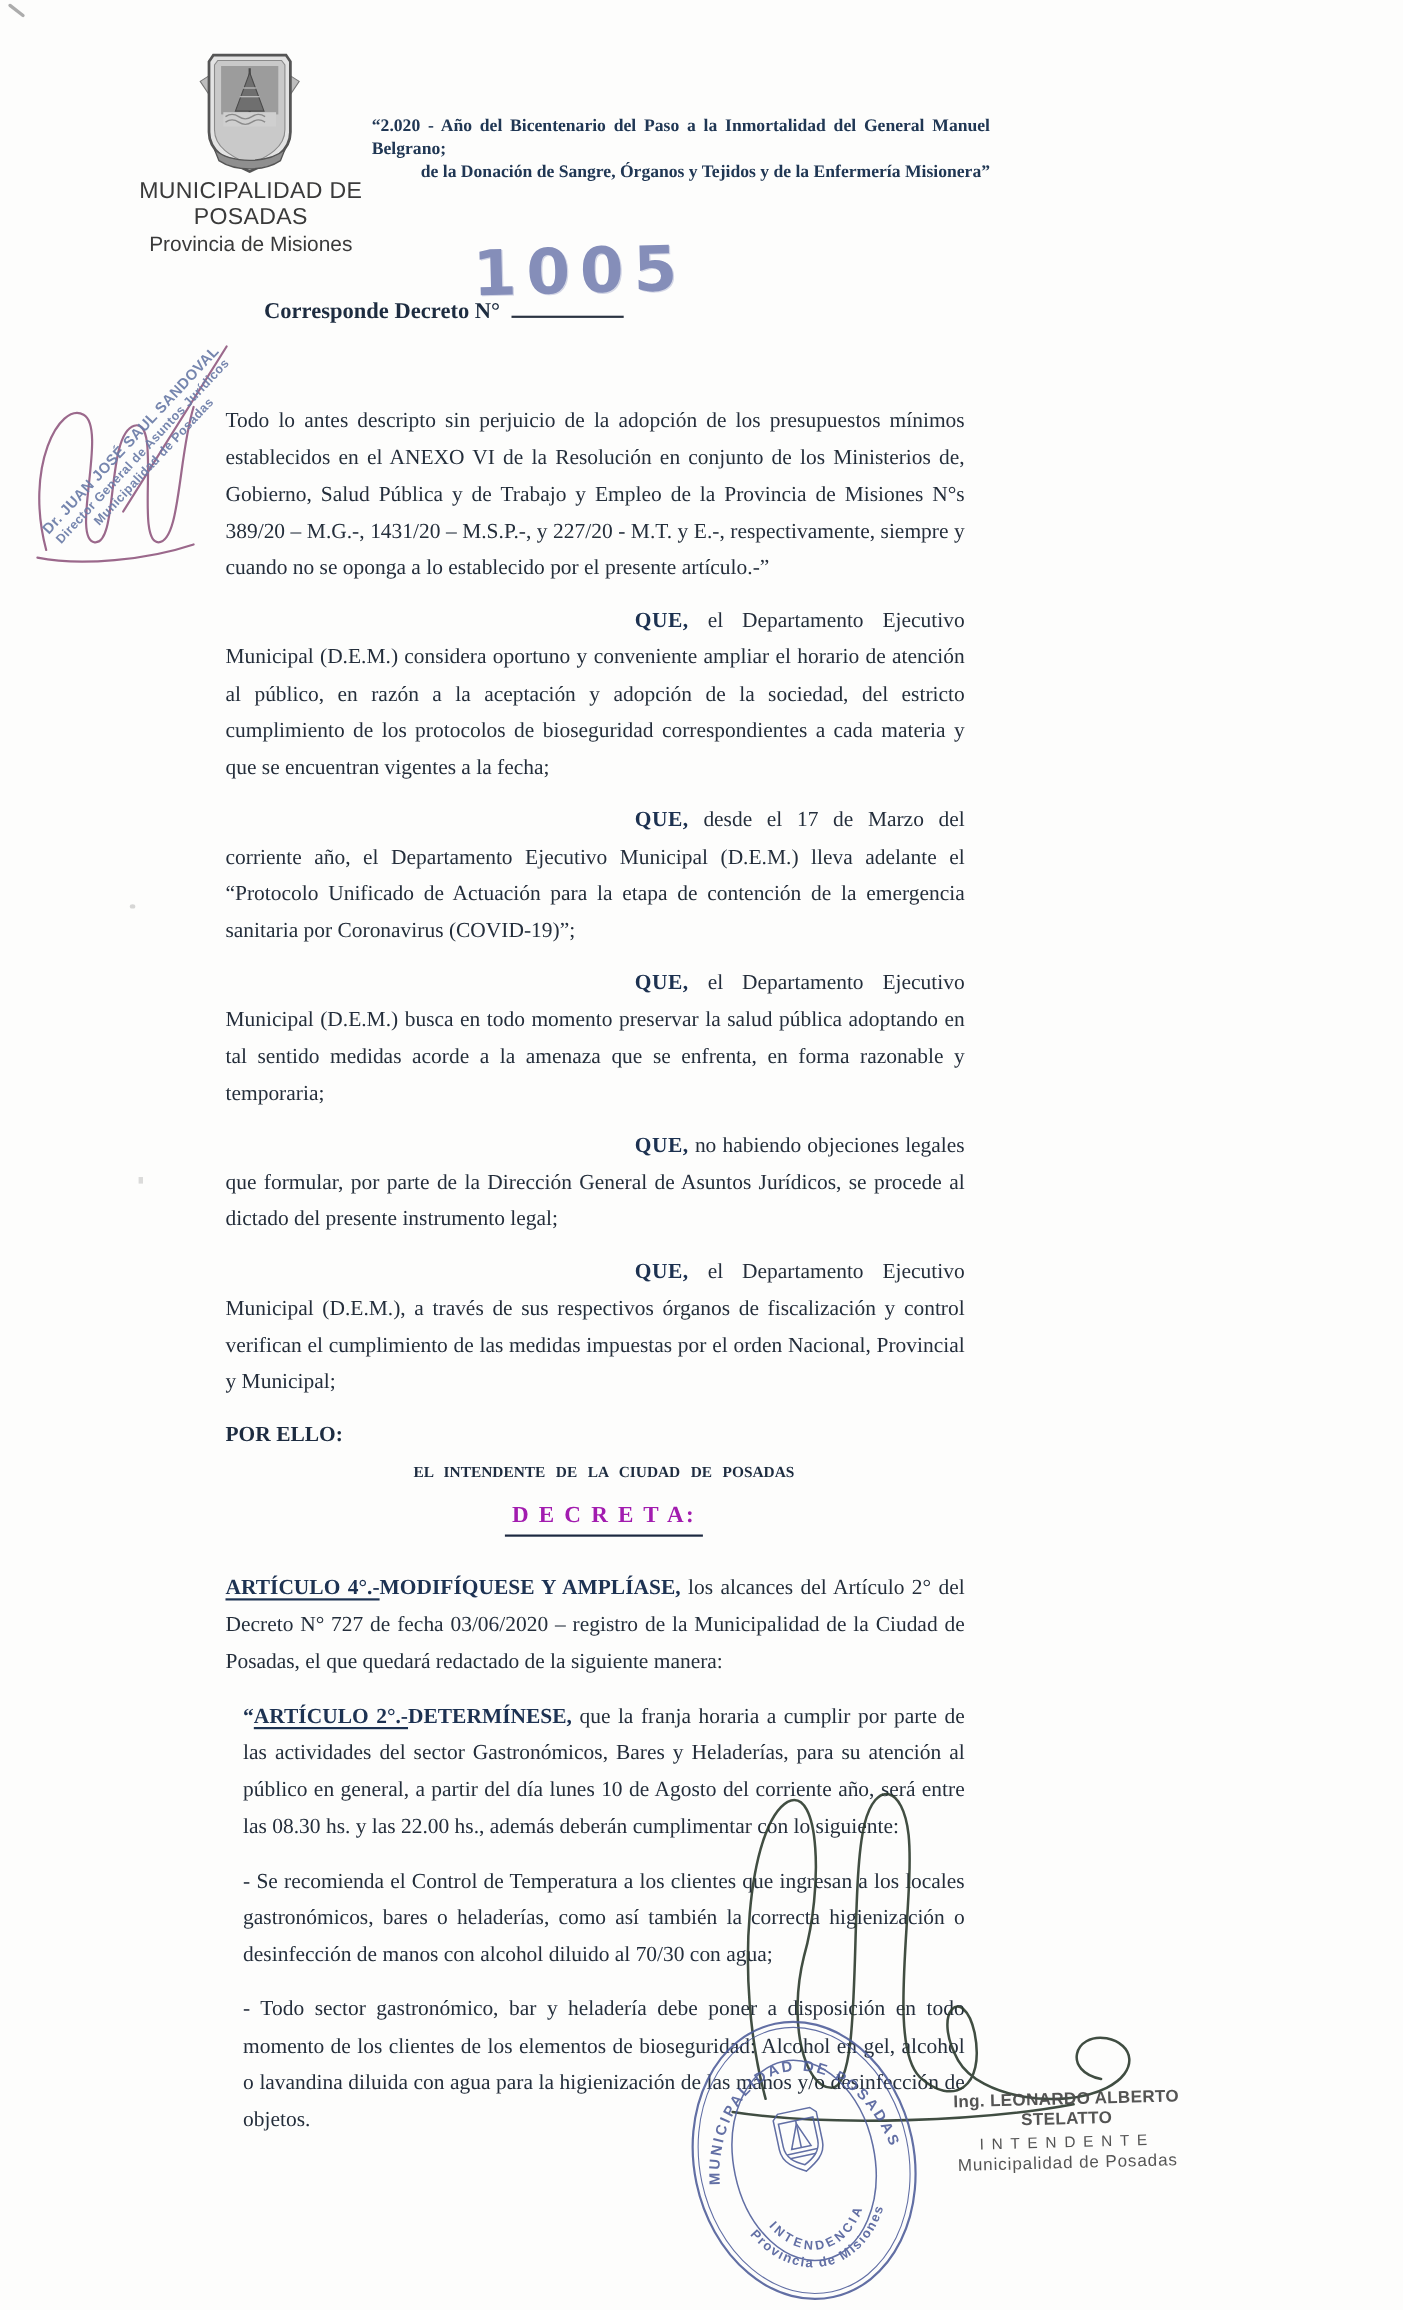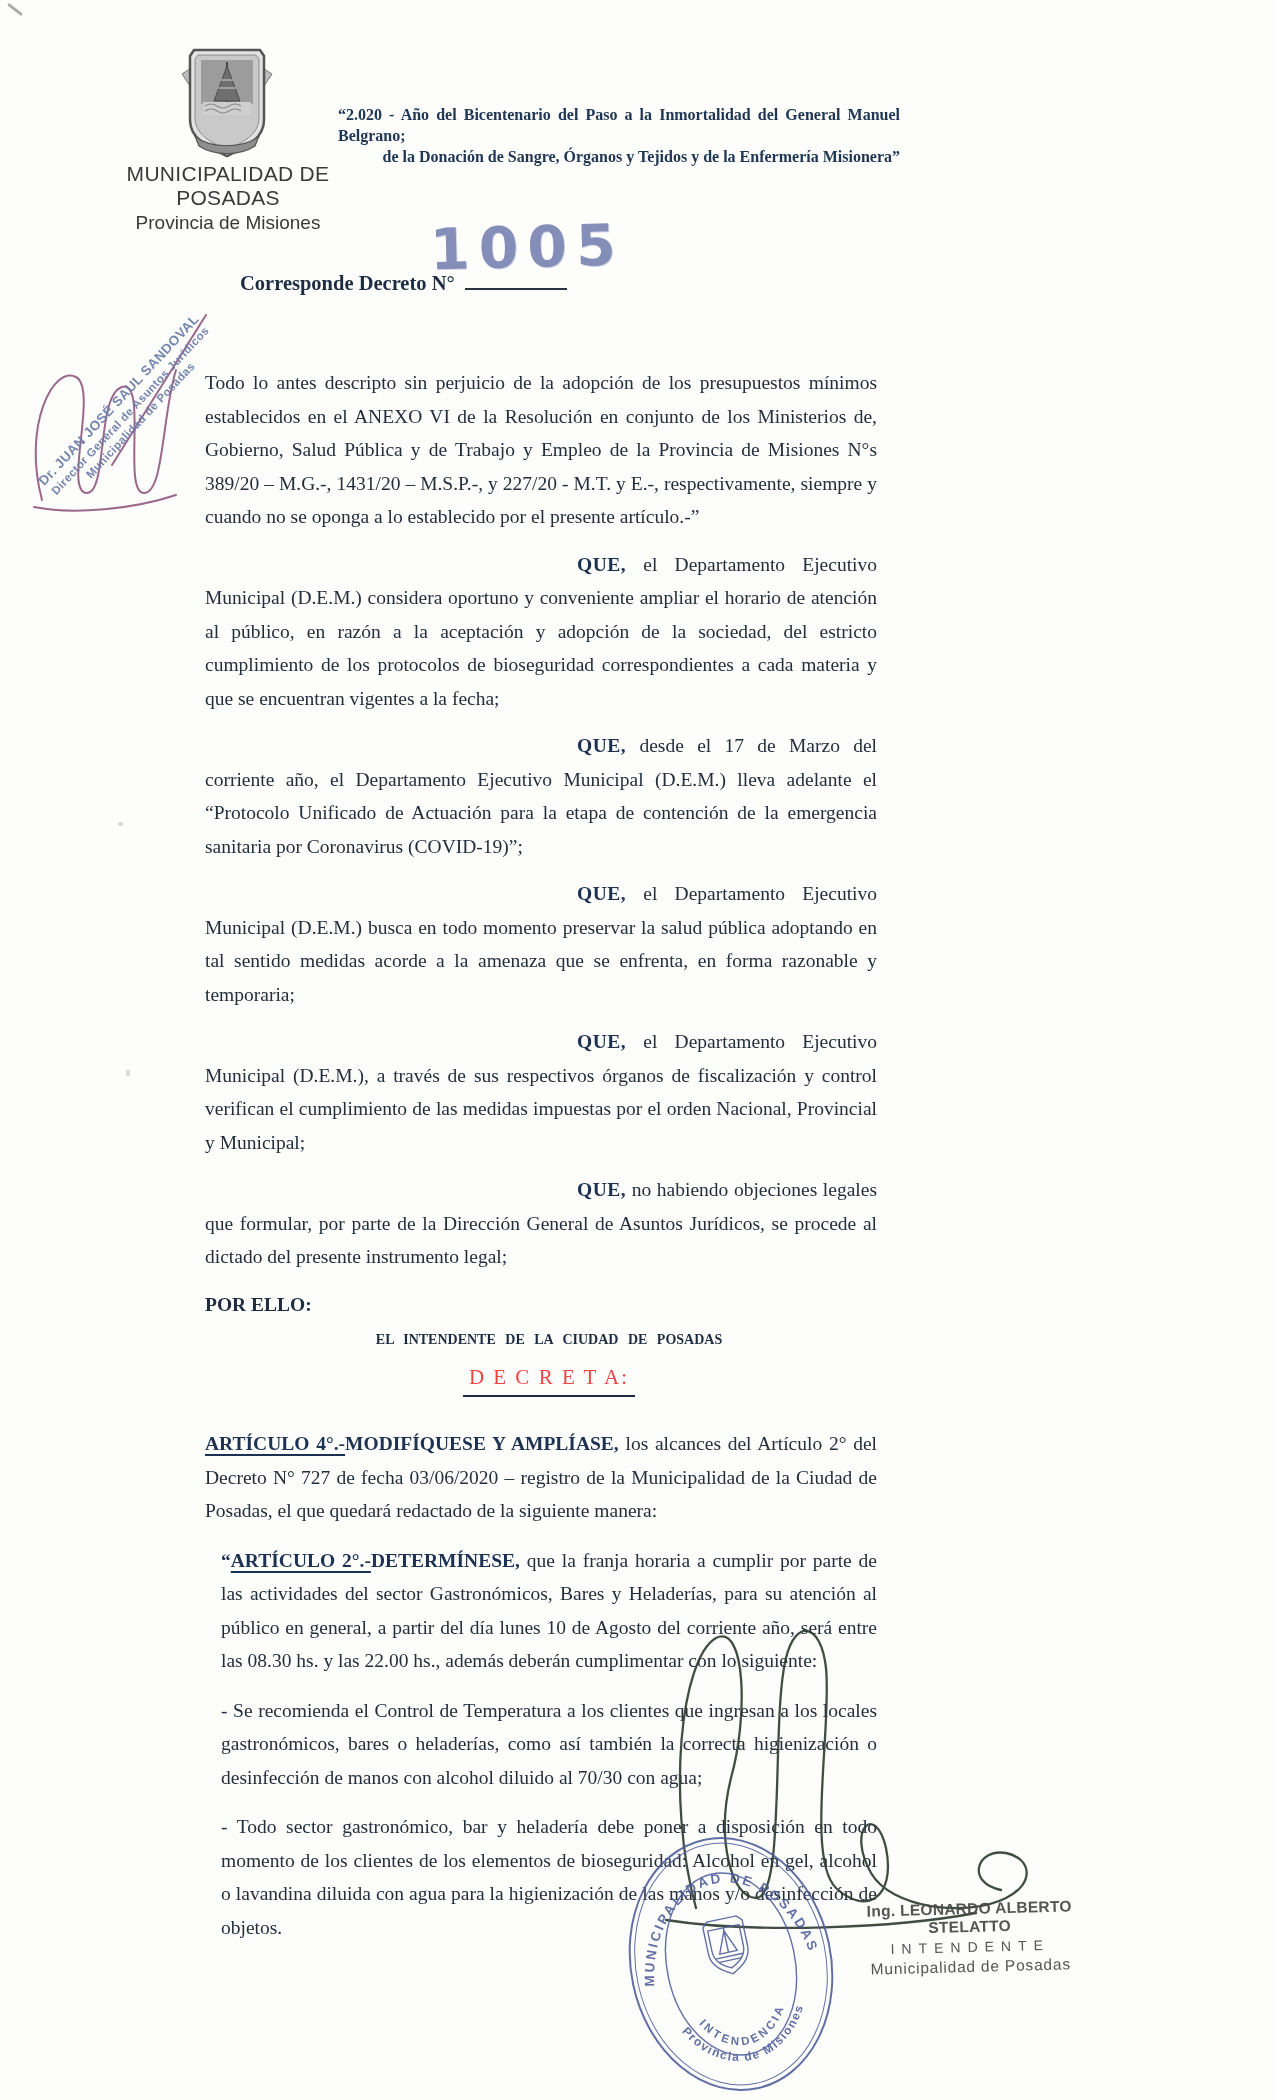--- a/index.html
+++ b/index.html
@@ -33,21 +33,21 @@
     font-size:19.5px;line-height:33.5px;text-align:justify;color:#242e3b;
   }
   .doc-body p{margin:0 16px 14px 0;}
   .que{text-indent:372px;}
   .que strong{color:#1c3150;letter-spacing:.5px;}
   .por-ello{font-weight:bold;margin-bottom:0 !important;color:#1d2c40;}
   .center-head{text-align:center;font-weight:bold;font-size:14px;word-spacing:6px;
     margin:2px 0 0 0 !important;color:#1d2c40;}
   .decreta{text-align:center;margin:4px 0 30px 0 !important;}
   .decreta span{display:inline-block;border-bottom:2.5px solid #1c2940;padding:0 6px 1px;
-    font-weight:normal;font-size:21px;letter-spacing:2px;color:#ef4444;}
+    font-weight:bold;font-size:21px;letter-spacing:2px;color:#a21caf;}
   .article{margin-top:22px !important;}
   .art-label{font-weight:bold;color:#1d3252;text-decoration:underline;
     text-decoration-thickness:2px;text-underline-offset:4px;}
   .art-em{font-weight:bold;color:#1d3252;}
   .bullet{margin:16px !important;}
   
   .jur-stamp{
     position:absolute;left:0px;top:388px;width:258px;text-align:center;
     transform:rotate(-47deg);transform-origin:center;
     font-family:"Liberation Sans","DejaVu Sans",sans-serif;font-weight:bold;
@@ -115,22 +115,22 @@
   <div class="decree-line">
     <span>Corresponde Decreto N°</span><span class="blank"></span>
   </div>
 
   <div class="doc-body">
     <p>Todo lo antes descripto sin perjuicio de la adopción de los presupuestos mínimos establecidos en el ANEXO VI de la Resolución en conjunto de los Ministerios de, Gobierno, Salud Pública y de Trabajo y Empleo de la Provincia de Misiones N°s 389/20 – M.G.-, 1431/20 – M.S.P.-, y 227/20 - M.T. y E.-, respectivamente, siempre y cuando no se oponga a lo establecido por el presente artículo.-”</p>
 
     <p class="que"><strong>QUE,</strong><span> el Departamento Ejecutivo Municipal (D.E.M.) considera oportuno y conveniente ampliar el horario de atención al público, en razón a la aceptación y adopción de la sociedad, del estricto cumplimiento de los protocolos de bioseguridad correspondientes a cada materia y que se encuentran vigentes a la fecha;</span></p>
     <p class="que"><strong>QUE,</strong><span> desde el 17 de Marzo del corriente año, el Departamento Ejecutivo Municipal (D.E.M.) lleva adelante el “Protocolo Unificado de Actuación para la etapa de contención de la emergencia sanitaria por Coronavirus (COVID-19)”;</span></p>
     <p class="que"><strong>QUE,</strong><span> el Departamento Ejecutivo Municipal (D.E.M.) busca en todo momento preservar la salud pública adoptando en tal sentido medidas acorde a la amenaza que se enfrenta, en forma razonable y temporaria;</span></p>
+    <p class="que"><strong>QUE,</strong><span> no habiendo objeciones legales que formular, por parte de la Dirección General de Asuntos Jurídicos, se procede al dictado del presente instrumento legal;</span></p>
     <p class="que"><strong>QUE,</strong><span> el Departamento Ejecutivo Municipal (D.E.M.), a través de sus respectivos órganos de fiscalización y control verifican el cumplimiento de las medidas impuestas por el orden Nacional, Provincial y Municipal;</span></p>
-    <p class="que"><strong>QUE,</strong><span> no habiendo objeciones legales que formular, por parte de la Dirección General de Asuntos Jurídicos, se procede al dictado del presente instrumento legal;</span></p>
 
     <p class="por-ello">POR ELLO:</p>
     <p class="center-head">EL INTENDENTE DE LA CIUDAD DE POSADAS</p>
     <p class="decreta"><span>D E C R E T A:</span></p>
 
     <p class="article"><span class="art-label">ARTÍCULO 4°.-</span><span class="art-em">MODIFÍQUESE Y AMPLÍASE,</span><span> los alcances del Artículo 2° del Decreto N° 727 de fecha 03/06/2020 – registro de la Municipalidad de la Ciudad de Posadas, el que quedará redactado de la siguiente manera:</span></p>
 
     <p class="bullet"><span class="art-em">“</span><span class="art-label">ARTÍCULO 2°.-</span><span class="art-em">DETERMÍNESE,</span><span> que la franja horaria a cumplir por parte de las actividades del sector Gastronómicos, Bares y Heladerías, para su atención al público en general, a partir del día lunes 10 de Agosto del corriente año, será entre las 08.30 hs. y las 22.00 hs., además deberán cumplimentar con lo siguiente:</span></p>
 
     <p class="bullet">- Se recomienda el Control de Temperatura a los clientes que ingresan a los locales gastronómicos, bares o heladerías, como así también la correcta higienización o desinfección de manos con alcohol diluido al 70/30 con agua;</p>

